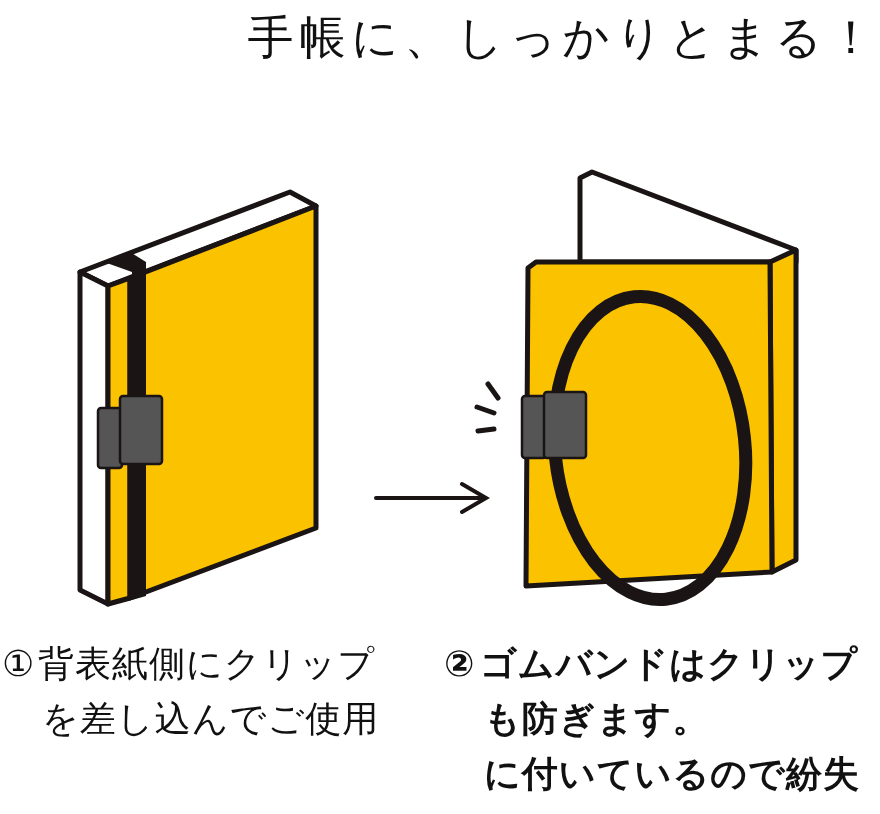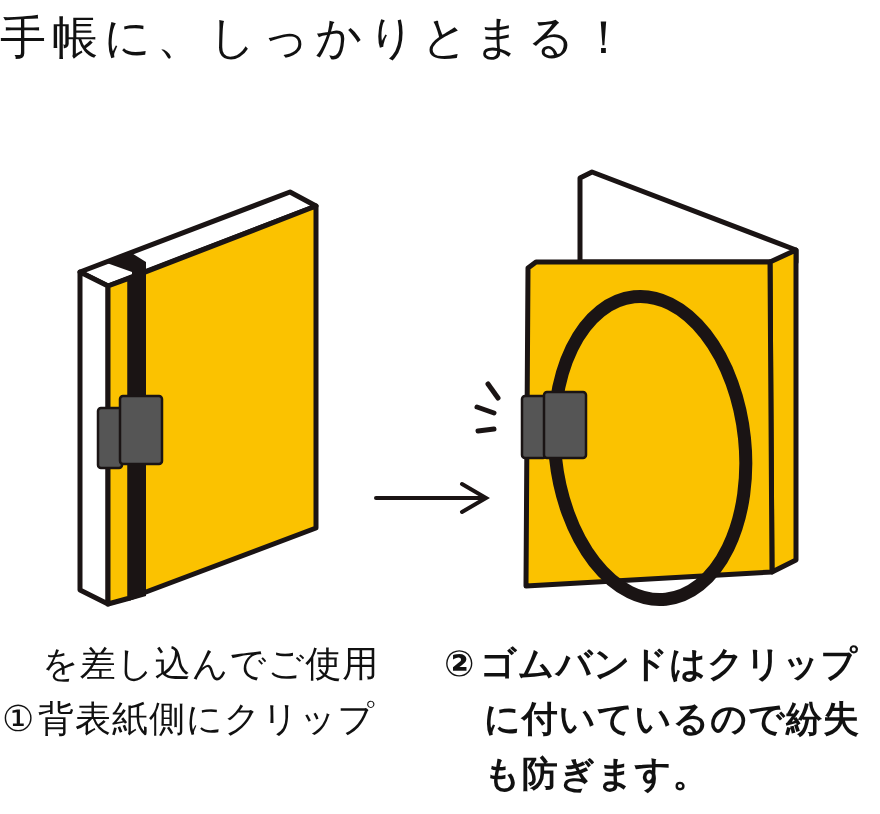--- a/index.html
+++ b/index.html
@@ -1,18 +1,18 @@
 <!DOCTYPE html>
 <html><head>
 <meta charset="utf-8">
 <style>
   html, body { margin: 0; padding: 0; background: #ffffff; }
   body { width: 880px; height: 814px; position: relative; overflow: hidden;
          font-family: "DejaVu Sans", "Liberation Sans", sans-serif; color: #111; }
-  .title { position: absolute; left: 0; top: 2px; width: 880px; text-align: left;
+  .title { position: absolute; left: 0; top: 2px; width: 880px; text-align: right;
            font-size: 46px; letter-spacing: 6px; line-height: 70px; font-weight: normal; }
   .art { position: absolute; left: 0; top: 0; width: 880px; height: 630px; }
   .caption { position: absolute; font-size: 36px; line-height: 55px; letter-spacing: 1px; }
   .caption .line { display: block; white-space: nowrap; }
   .caption .indent { padding-left: 40px; }
   .cap1 { left: 2px; top: 636px; }
   .cap2 { left: 444px; top: 636px; font-weight: bold; }
   .num { display: inline-block; width: 36px; text-align: left; }
 </style>
 </head>
@@ -64,21 +64,21 @@
 
   <ellipse cx="650" cy="448" rx="95" ry="152" transform="rotate(-6 650 448)" fill="none" stroke="#1a1414" stroke-width="13"></ellipse>
 
   <g stroke="#1a1414" stroke-width="2.5">
     <rect x="522" y="396" width="24" height="62" rx="3" fill="#555555"></rect>
     <rect x="544" y="392" width="42" height="66" rx="3" fill="#555555"></rect>
   </g>
 </svg>
 
 <div class="caption cap1">
+  <span class="line"><span class="num">①</span><span>背表紙側にクリップ</span></span>
   <span class="line indent">を差し込んでご使用</span>
-  <span class="line"><span class="num">①</span><span>背表紙側にクリップ</span></span>
 </div>
 
 <div class="caption cap2">
   <span class="line"><span class="num">②</span><span>ゴムバンドはクリップ</span></span>
+  <span class="line indent">も防ぎます。</span>
   <span class="line indent">に付いているので紛失</span>
-  <span class="line indent">も防ぎます。</span>
 </div>
 
 </body></html>

